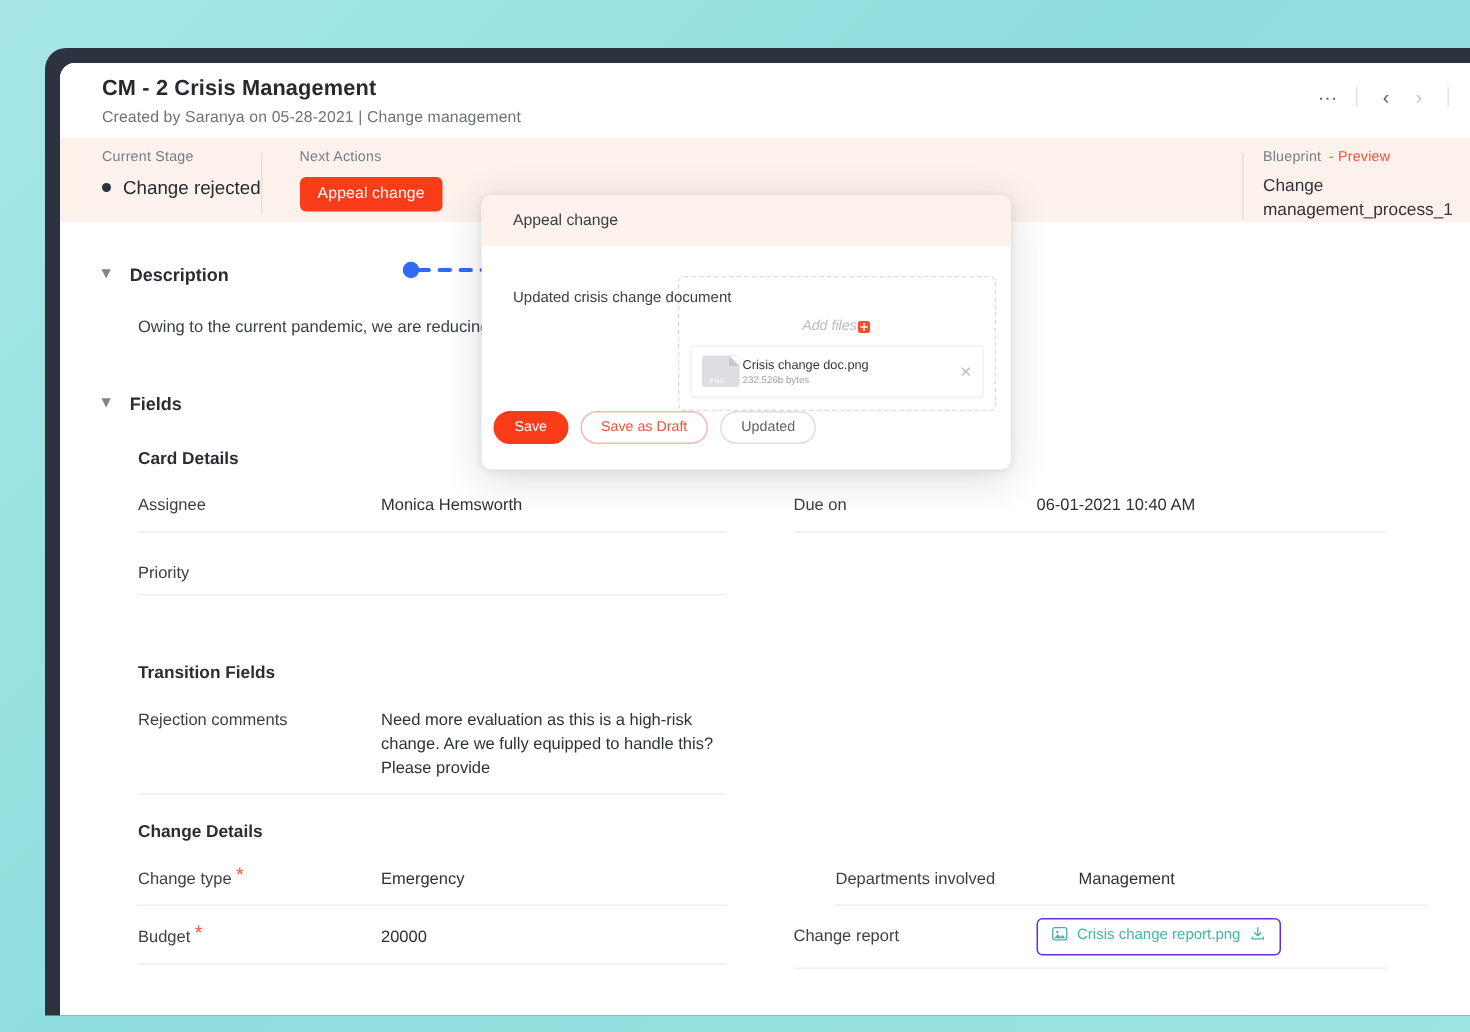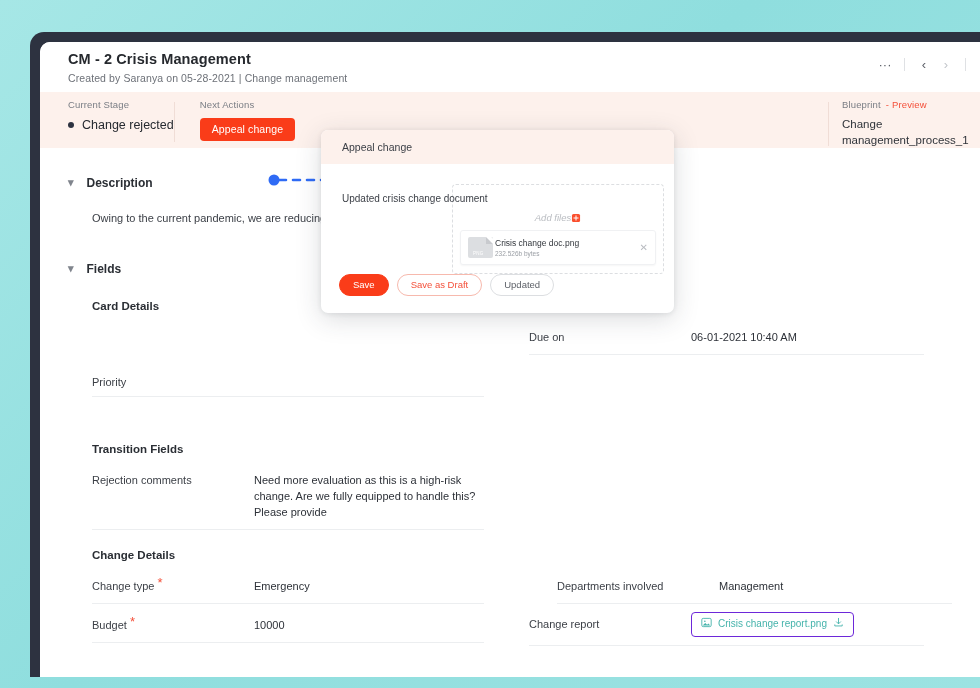--- a/index.html
+++ b/index.html
@@ -244,21 +244,21 @@
   #file-thumb-ext {
     position: absolute; left: 5px; bottom: 2px;
     font-size: 4.5px; color: #fff; letter-spacing: .3px;
   }
   #file-meta { flex: 1; min-width: 0; }
   #file-name { font-size: 8.5px; color: #33373d; line-height: 1.25; }
   #file-size { font-size: 6.5px; color: #9ca0a6; margin-top: 2px; }
   #file-remove { font-size: 10px; color: #b9bcc1; cursor: pointer; }
 
   #modal-footer {
-    position: absolute; left: 18px; bottom: 17px;
+    position: absolute; left: 8px; bottom: 17px;
     display: flex; align-items: center; gap: 8px;
   }
   .mbtn {
     font-size: 9.5px; border-radius: 11px;
     padding: 4px 13px 5px 13px; cursor: pointer;
     line-height: 1.2;
   }
   #modal-save { background: #fa3c19; color: #fff; border: 1px solid #fa3c19; }
   #modal-save-draft { background: #fff; color: #f4503a; border: 1px solid #f7b9ad; }
   #modal-cancel { background: #fff; color: #5d6168; border: 1px solid #dcdee1; }
@@ -316,20 +316,24 @@
       </div>
 
       <div id="fields-block">
         <div class="section-head">
           <span class="chev">▾</span>
           <span>Fields</span>
         </div>
 
         <div class="sub-head">Card Details</div>
         <div class="field-grid" style="height:90px;">
+          <div class="field-row left" style="top:12px;">
+            <div class="field-label">Assignee</div>
+            <div class="field-value">Monica Hemsworth</div>
+          </div>
           <div class="field-row right" style="top:12px;">
             <div class="field-label">Due on</div>
             <div class="field-value">06-01-2021 10:40 AM</div>
           </div>
           <div class="field-row left" style="top:57px;">
             <div class="field-label">Priority</div>
           </div>
         </div>
 
         <div class="sub-head" style="margin-top:35px;">Transition Fields</div>
@@ -350,21 +354,21 @@
           </div>
           <div class="field-row right" style="top:12px;margin-left:28px;">
             <div class="field-label">Departments involved</div>
             <div class="field-value">Management</div>
           </div>
 
           <div class="field-row left" style="top:51px;">
             <div class="field-label">
               <span>Budget</span><span class="req">*</span>
             </div>
-            <div class="field-value">10000</div>
+            <div class="field-value">20000</div>
           </div>
           <div class="field-row right" style="top:45px;">
             <div class="field-label" style="padding-top:6px;">Change report</div>
             <div class="field-value">
               <span id="change-report-chip">
                 <svg width="11" height="11" viewBox="0 0 16 16">
                   <rect x="1.2" y="2" width="13.6" height="12" rx="2" fill="none" stroke="#45b3ab" stroke-width="1.3"></rect>
                   <circle cx="5.6" cy="6.2" r="1.2" fill="#45b3ab"></circle>
                   <path d="M2.4 12.4L6.2 8.6l2.6 2.6 2-1.9 2.6 3.1z" fill="#45b3ab"></path>
                 </svg>

